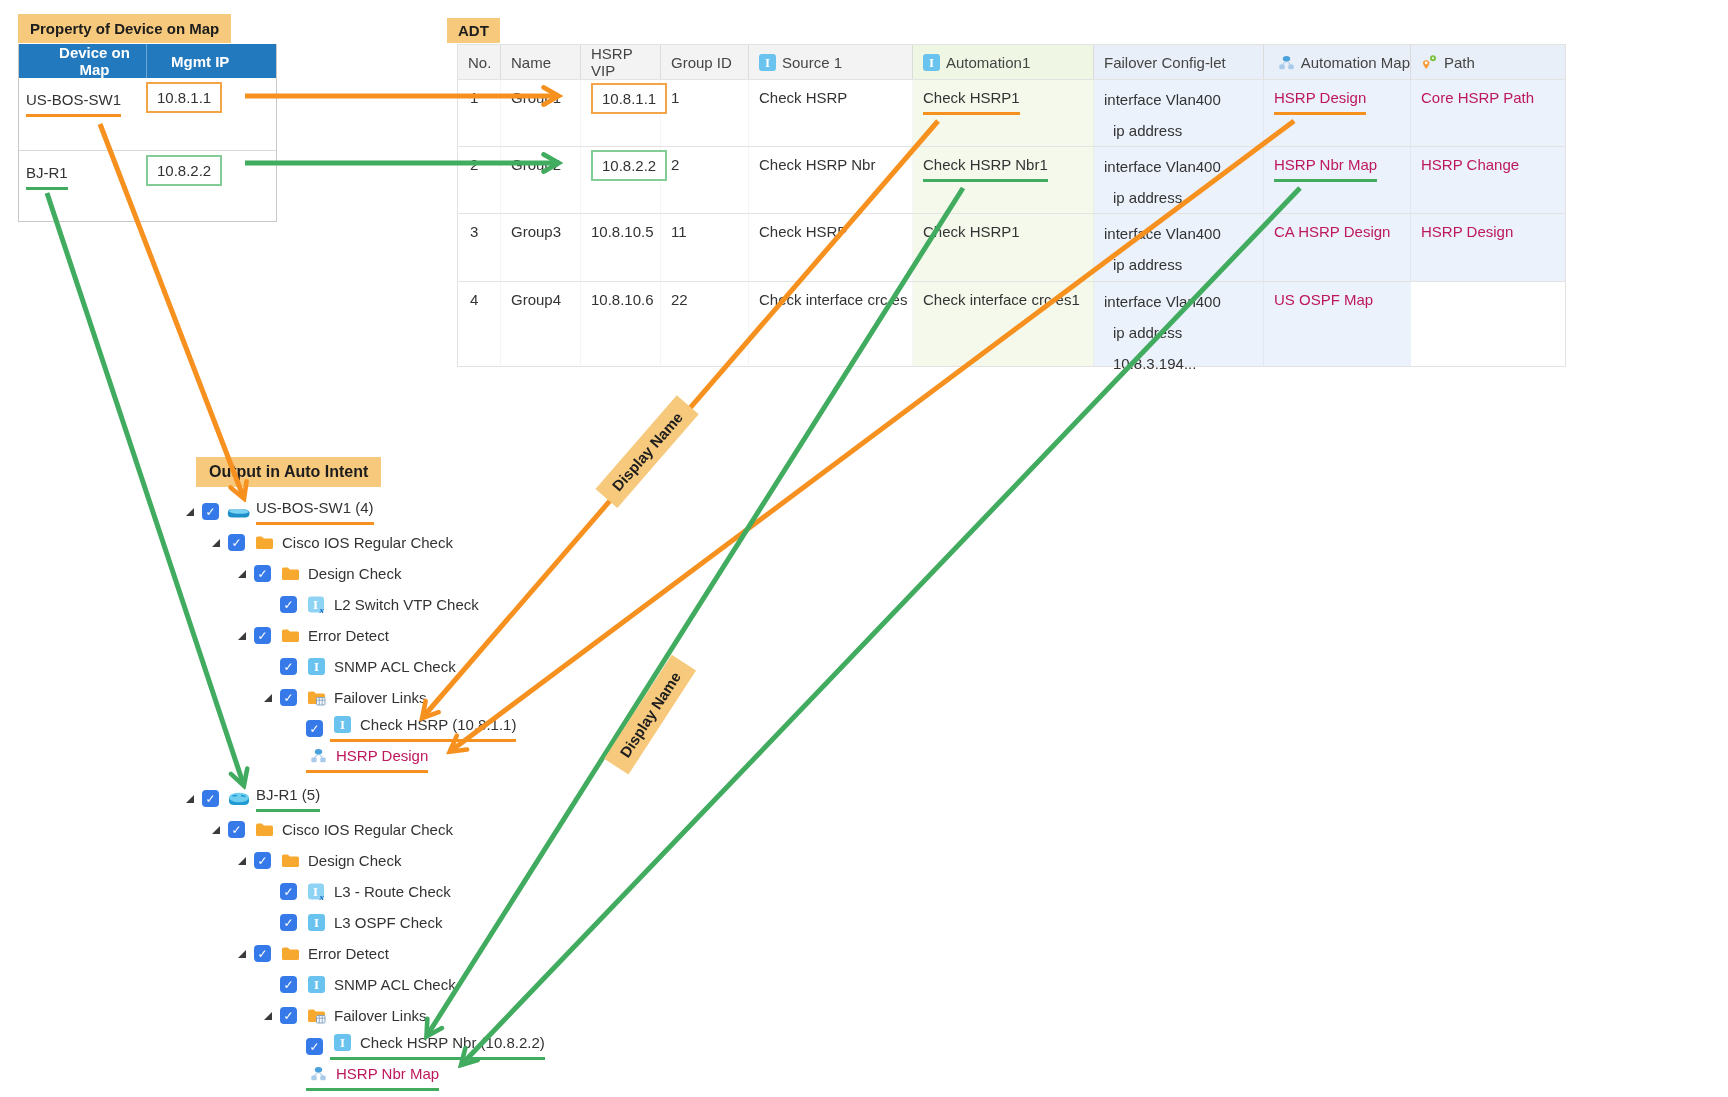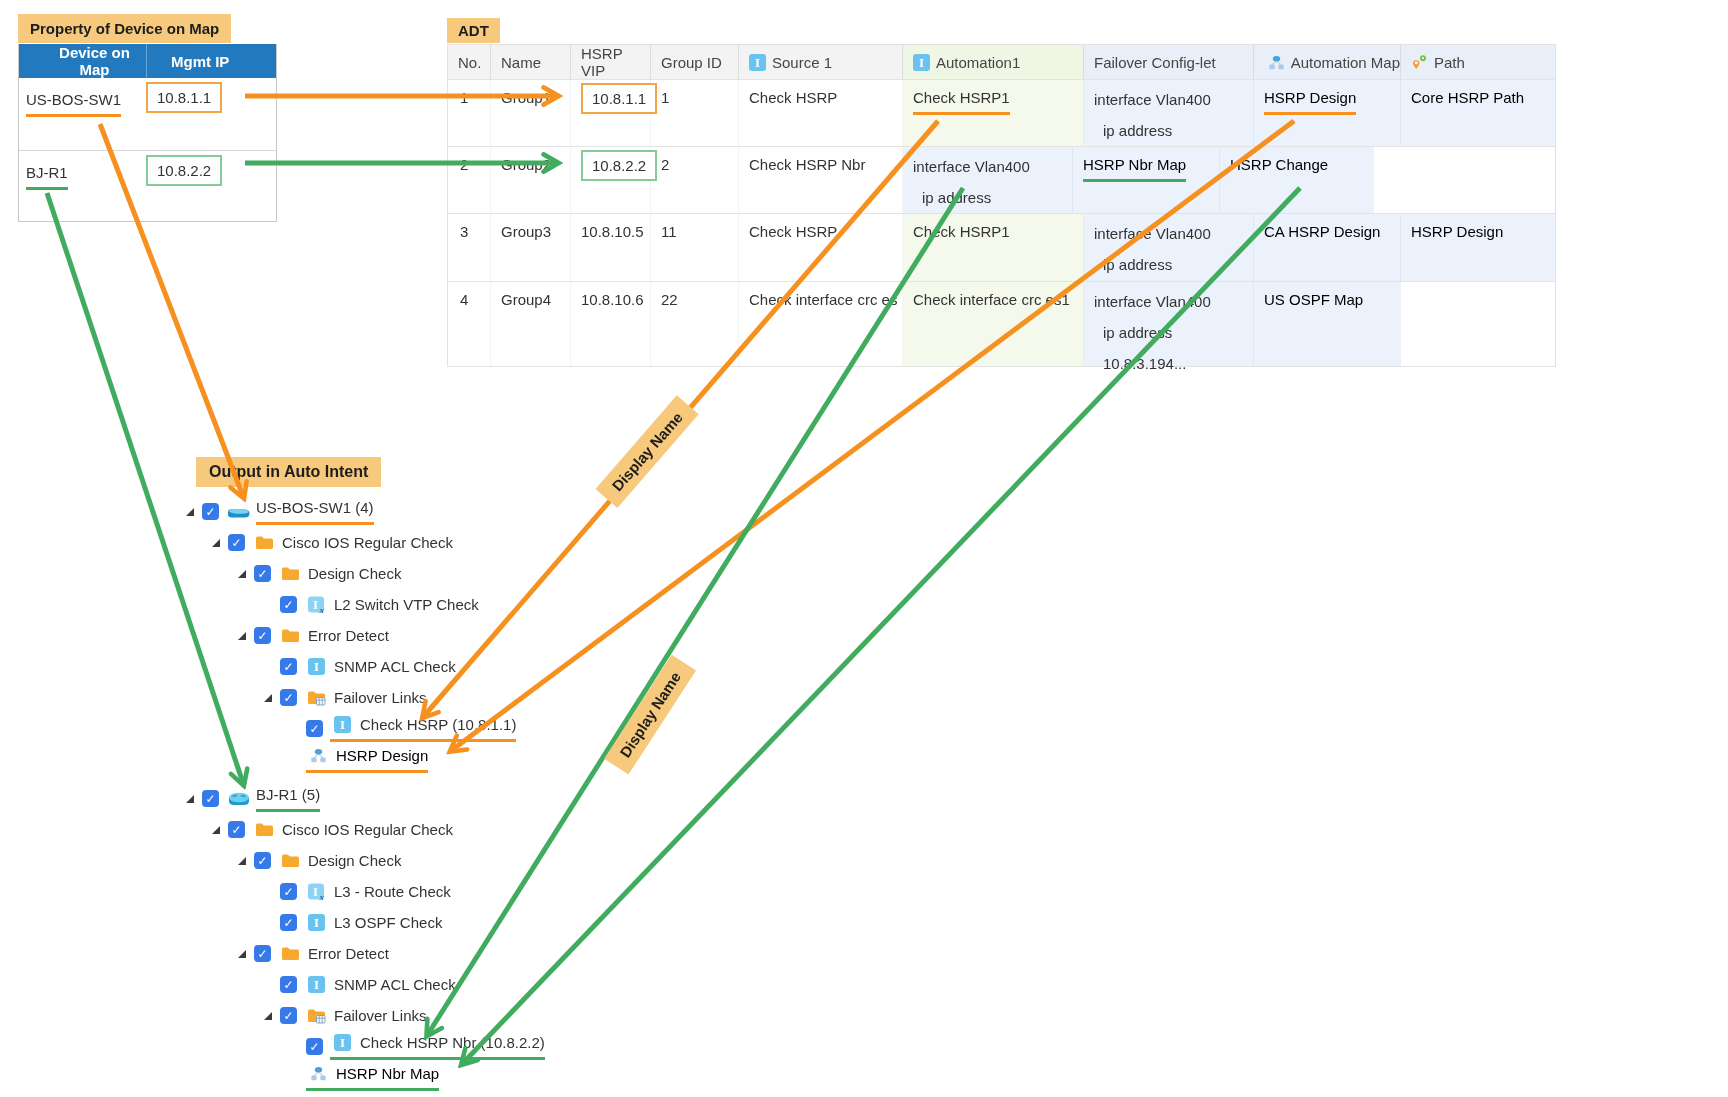--- a/index.html
+++ b/index.html
@@ -24,37 +24,37 @@
   .pc0 { width: 127px; padding: 13px 0 0 7px; }
   .pc1 { width: 130px; padding: 4px 0 0 0; }
 
   .vbox { display: inline-block; border: 2px solid; padding: 5px 9px; font-size: 15px; background: #fff; }
   .bx-orange { border-color: #f3a447; } .bx-green { border-color: #82cd96; }
   .cu { display: inline-block; padding-bottom: 6px; border-bottom: 3px solid; }
   .tu { border-bottom: 3px solid; padding-bottom: 6px; }
   .ul-orange { border-bottom-color: #f6901e; } .ul-green { border-bottom-color: #41ac5f; }
 
   
-  .adt { position: absolute; left: 447px; top: 44px; width: 1109px; border: 1px solid #e2e2e2; font-size: 15px; background: #fff; }
+  .adt { position: absolute; left: 457px; top: 44px; width: 1109px; border: 1px solid #e2e2e2; font-size: 15px; background: #fff; }
   .ahead { display: flex; height: 34px; background: #f3f3f3; color: #454545; }
   .ah { display: flex; align-items: center; gap: 6px; padding-left: 10px; border-right: 1px solid #dcdcdc; }
   .ah:last-child { border-right: none; }
   .cw0{width:43px;} .cw1{width:80px;} .cw2{width:80px;} .cw3{width:88px;} .cw4{width:164px;}
   .cw5{width:181px;} .cw6{width:170px;} .cw7{width:147px;justify-content:flex-end;} .cw8{width:154px;}
   .ht-green { background: #eff6e4; } .ht-blue { background: #e9eff8; }
   .bt-green { background: #f4f9ec; } .bt-blue { background: #ebf2fb; }
   .arow { display: flex; border-top: 1px solid #e3e3e3; }
   .r0,.r1 { height: 67px; } .r2 { height: 68px; } .r3 { height: 85px; }
   .ac { padding: 9px 4px 0 10px; border-right: 1px solid rgba(0,0,0,0.04); }
   .ac:last-child { border-right: none; }
   .ac.cw0 { padding-left: 12px; }
   .vipc { padding-top: 3px; }
   .cfg { padding-top: 4px; line-height: 31px; }
   .cfg .l2 { padding-left: 9px; }
-  .link { color: #000000; }
+  .link { color: #be185d; }
   .hic { display: inline-flex; align-items: center; }
 
   
   .tree { position: absolute; left: 0; top: 496px; width: 1728px; }
   .trow { display: flex; align-items: center; height: 31px; font-size: 15px; color: #333; }
   .trow.gap { margin-top: 8px; }
   .exp { width: 0; height: 0; border-bottom: 8px solid #3b3b3b; border-left: 8px solid transparent; margin-right: 8px; flex: none; }
   .cb { width: 17px; height: 17px; border-radius: 4px; background: #3679e8; color: #fff; display: flex;
         align-items: center; justify-content: center; font-size: 12px; margin-right: 7px; flex: none; }
   .ticon { width: 25px; display: flex; justify-content: center; align-items: center; margin-right: 5px; flex: none; }
@@ -168,20 +168,21 @@
           </div>
           <div class="ac cw7 bt-blue"><span class="link cu ul-orange">HSRP Design</span></div>
           <div class="ac cw8 bt-blue"><span class="link">Core HSRP Path</span></div>
         </div>
         <div class="arow r1">
           <div class="ac cw0">2</div>
           <div class="ac cw1">Group2</div>
           <div class="ac cw2 vipc"><span class="vbox bx-green">10.8.2.2</span></div>
           <div class="ac cw3">2</div>
           <div class="ac cw4">Check HSRP Nbr</div>
+          <div class="ac cw5 bt-green"><span class="cu ul-green">Check HSRP Nbr1</span></div>
           <div class="ac cw6 bt-blue cfg">
             <div class="l1">interface Vlan400</div>
             <div class="l2">ip address 10.8.3.194...</div>
           </div>
           <div class="ac cw7 bt-blue"><span class="link cu ul-green">HSRP Nbr Map</span></div>
           <div class="ac cw8 bt-blue"><span class="link">HSRP Change</span></div>
         </div>
         <div class="arow r2">
           <div class="ac cw0">3</div>
           <div class="ac cw1">Group3</div>

